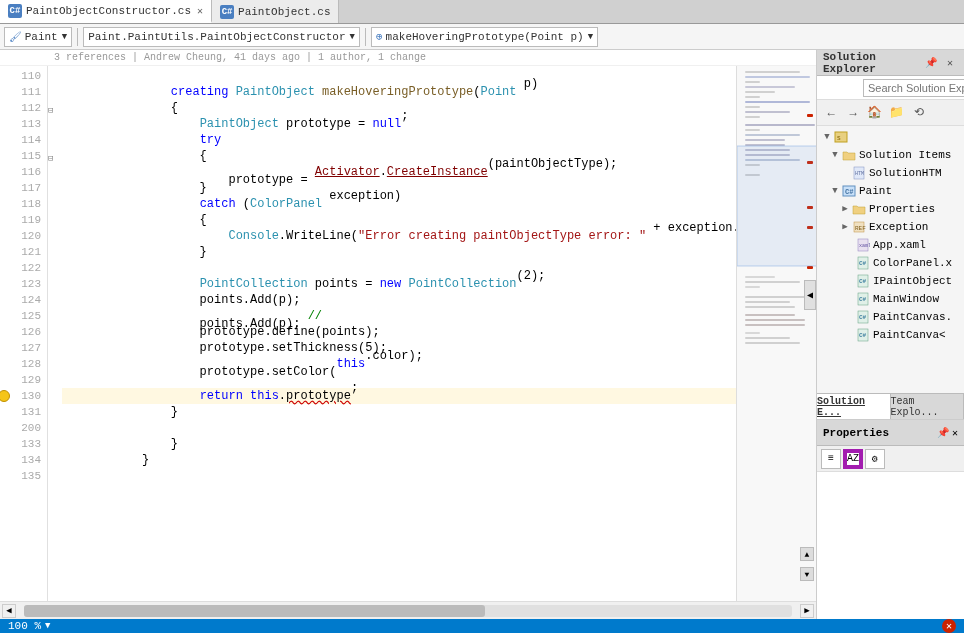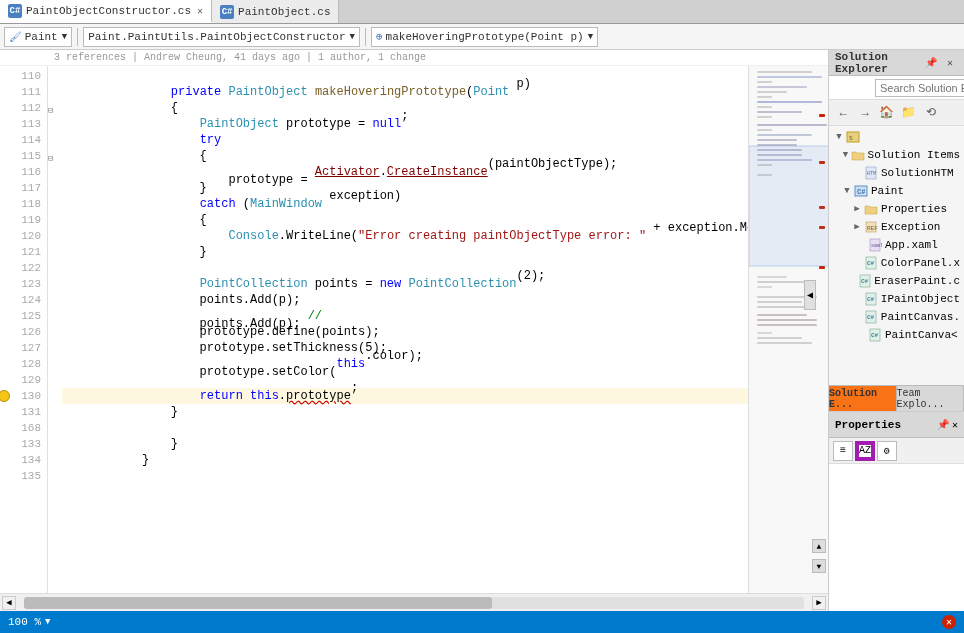--- a/index.html
+++ b/index.html
@@ -35,51 +35,51 @@
     .type { color: #2b91af; }
     .str { color: #a31515; }
     .comment { color: #008000; }
     .method { color: #795e26; }
     .ref { color: #800000; text-decoration: underline; }
 
     
     .minimap { width: 80px; background: #f8f8f8; border-left: 1px solid #ddd; overflow: hidden; position: relative; }
 
     
-    .status-bar { height: 22px; background: #007acc; display: flex; align-items: center; padding: 0 8px; gap: 12px; font-size: 11px; color: white; }
+    .status-bar { height: 14px; background: #007acc; display: flex; align-items: center; padding: 0 8px; gap: 12px; font-size: 11px; color: white; }
     .status-item { display: flex; align-items: center; gap: 4px; }
 
     
     .editor-bottom { height: 18px; background: #f0f0f0; border-top: 1px solid #ddd; display: flex; align-items: center; }
     .scrollbar-h { flex: 1; height: 12px; background: #e0e0e0; margin: 3px 6px; border-radius: 3px; position: relative; }
     .scrollbar-thumb { position: absolute; left: 0; top: 0; width: 60%; height: 100%; background: #bbb; border-radius: 3px; }
 
     
-    .right-panel { width: 136px; display: flex; flex-direction: column; background: #f5f5f5; border-left: 1px solid #ccc; }
+    .right-panel { width: 148px; display: flex; flex-direction: column; background: #f5f5f5; border-left: 1px solid #ccc; }
     .panel-header { height: 26px; background: #d8d8d8; display: flex; align-items: center; padding: 0 6px; font-size: 11px; font-weight: bold; color: #333; gap: 4px; border-bottom: 1px solid #bbb; justify-content: space-between; }
     .panel-header-icons { display: flex; gap: 2px; }
     .panel-icon-btn { width: 16px; height: 16px; display: flex; align-items: center; justify-content: center; font-size: 10px; color: #555; cursor: pointer; }
 
     .solution-search { height: 24px; display: flex; align-items: center; padding: 0 4px; background: white; border-bottom: 1px solid #ddd; }
     .solution-search input { flex: 1; border: 1px solid #bbb; height: 18px; font-size: 11px; padding: 0 4px; margin-left: 42px; }
 
     .solution-toolbar { height: 26px; display: flex; align-items: center; padding: 0 4px; background: #f0f0f0; border-bottom: 1px solid #ddd; gap: 2px; }
     .sol-tb-btn { width: 20px; height: 20px; display: flex; align-items: center; justify-content: center; font-size: 12px; color: #555; cursor: pointer; border: 1px solid transparent; }
 
     .solution-tree { flex: 1; overflow: auto; font-size: 11px; padding: 2px 0; }
     .tree-item { height: 18px; line-height: 18px; display: flex; align-items: center; cursor: pointer; padding-right: 4px; white-space: nowrap; }
     .tree-indent { display: inline-block; }
     .tree-expand { width: 12px; display: inline-flex; align-items: center; justify-content: center; font-size: 9px; color: #666; }
     .tree-icon { width: 16px; height: 14px; display: inline-flex; align-items: center; justify-content: center; font-size: 10px; margin-right: 2px; }
     .tree-label { font-size: 11px; }
 
     
     .panel-tabs { height: 26px; display: flex; background: #d8d8d8; border-top: 1px solid #bbb; }
     .panel-tab { flex: 1; display: flex; align-items: center; justify-content: center; font-size: 10px; cursor: pointer; border-right: 1px solid #bbb; color: #333; }
-    .panel-tab.active { background: #f97316; font-weight: bold; }
+    .panel-tab.active { background: #ffffff; font-weight: bold; text-decoration: underline; }
 
     
     .properties-panel { height: 200px; background: #f5f5f5; border-top: 1px solid #ccc; display: flex; flex-direction: column; }
     .prop-header { height: 26px; background: #d8d8d8; display: flex; align-items: center; padding: 0 6px; font-size: 11px; font-weight: bold; border-bottom: 1px solid #bbb; justify-content: space-between; }
     .prop-toolbar { height: 26px; display: flex; align-items: center; padding: 0 4px; background: #f0f0f0; border-bottom: 1px solid #ddd; gap: 2px; }
 
     
     .squiggly { text-decoration: underline; text-decoration-color: #cc0000; text-decoration-style: wavy; }
 
   </style>
@@ -146,63 +146,63 @@
         <div class="line-number">125</div>
         <div class="line-number">126</div>
         <div class="line-number">127</div>
         <div class="line-number">128</div>
         <div class="line-number">129</div>
         <div class="line-number" style="position:relative;">
           <span style="position:absolute;left:-2px;top:2px;width:12px;height:12px;background:#f5c518;border-radius:50%;border:1px solid #c09000;display:inline-block;"></span>
           130
         </div>
         <div class="line-number">131</div>
-        <div class="line-number">168</div>
+        <div class="line-number">200</div>
         <div class="line-number">133</div>
         <div class="line-number">134</div>
         <div class="line-number">135</div>
       </div>
 
       <div style="width:14px;background:#fff;padding-top:20px;">
         <div style="height:16px;"></div>
         <div style="height:16px;display:flex;align-items:center;">
           <span style="font-size:9px;color:#888;cursor:pointer;">⊟</span>
         </div>
         <div style="height:16px;"></div>
         <div style="height:16px;"></div>
         <div style="height:16px;display:flex;align-items:center;">
           <span style="font-size:9px;color:#888;cursor:pointer;">⊟</span>
         </div>
       </div>
 
       <div class="code-area">
         <div class="code-line">&nbsp;</div>
         <div class="code-line">
-          &nbsp;&nbsp;&nbsp;&nbsp;<span class="kw">private</span>&nbsp;<span class="type">PaintObject</span>&nbsp;<span class="method">makeHoveringPrototype</span>(<span class="type">Point</span>&nbsp;p)
+          &nbsp;&nbsp;&nbsp;&nbsp;<span class="kw">creating</span>&nbsp;<span class="type">PaintObject</span>&nbsp;<span class="method">makeHoveringPrototype</span>(<span class="type">Point</span>&nbsp;p)
         </div>
         <div class="code-line">
           &nbsp;&nbsp;&nbsp;&nbsp;{
         </div>
         <div class="code-line">
           &nbsp;&nbsp;&nbsp;&nbsp;&nbsp;&nbsp;&nbsp;&nbsp;<span class="type">PaintObject</span>&nbsp;prototype&nbsp;=&nbsp;<span class="kw">null</span>;
         </div>
         <div class="code-line">
           &nbsp;&nbsp;&nbsp;&nbsp;&nbsp;&nbsp;&nbsp;&nbsp;<span class="kw">try</span>
         </div>
         <div class="code-line">
           &nbsp;&nbsp;&nbsp;&nbsp;&nbsp;&nbsp;&nbsp;&nbsp;{
         </div>
         <div class="code-line">
           &nbsp;&nbsp;&nbsp;&nbsp;&nbsp;&nbsp;&nbsp;&nbsp;&nbsp;&nbsp;&nbsp;&nbsp;prototype&nbsp;=&nbsp;<span class="ref">Activator</span>.<span class="ref">CreateInstance</span>(paintObjectType);
         </div>
         <div class="code-line">
           &nbsp;&nbsp;&nbsp;&nbsp;&nbsp;&nbsp;&nbsp;&nbsp;}
         </div>
         <div class="code-line">
-          &nbsp;&nbsp;&nbsp;&nbsp;&nbsp;&nbsp;&nbsp;&nbsp;<span class="kw">catch</span>&nbsp;(<span class="type">MainWindow</span>&nbsp;exception)
+          &nbsp;&nbsp;&nbsp;&nbsp;&nbsp;&nbsp;&nbsp;&nbsp;<span class="kw">catch</span>&nbsp;(<span class="type">ColorPanel</span>&nbsp;exception)
         </div>
         <div class="code-line">
           &nbsp;&nbsp;&nbsp;&nbsp;&nbsp;&nbsp;&nbsp;&nbsp;{
         </div>
         <div class="code-line">
           &nbsp;&nbsp;&nbsp;&nbsp;&nbsp;&nbsp;&nbsp;&nbsp;&nbsp;&nbsp;&nbsp;&nbsp;<span class="type">Console</span>.WriteLine(<span class="str">"Error creating paintObjectType error:&nbsp;"</span>&nbsp;+&nbsp;exception.Me
         </div>
         <div class="code-line">
           &nbsp;&nbsp;&nbsp;&nbsp;&nbsp;&nbsp;&nbsp;&nbsp;}
         </div>
@@ -423,44 +423,44 @@
         <span class="tree-expand" style="width:8px;"></span>
         <span class="tree-icon">
           <svg width="14" height="14" viewBox="0 0 14 14">
               <rect x="2" y="1" width="10" height="12" fill="#e0f0e8" stroke="#60a080" stroke-width="0.5"></rect>
               <text x="3" y="9" font-size="6" font-weight="bold" fill="#4080a0">C#</text>
             </svg>
         </span>
         <span class="tree-label">ColorPanel.x</span>
       </div>
 
+
       <div class="tree-item">
         <span class="tree-indent" style="width:30px;"></span>
         <span class="tree-expand" style="width:8px;"></span>
         <span class="tree-icon">
           <svg width="14" height="14" viewBox="0 0 14 14">
               <rect x="2" y="1" width="10" height="12" fill="#e0f0e8" stroke="#60a080" stroke-width="0.5"></rect>
               <text x="3" y="9" font-size="6" font-weight="bold" fill="#4080a0">C#</text>
             </svg>
         </span>
-        <span class="tree-label">EraserPaint.c</span>
+        <span class="tree-label">IPaintObject</span>
       </div>
 
       <div class="tree-item">
         <span class="tree-indent" style="width:30px;"></span>
         <span class="tree-expand" style="width:8px;"></span>
         <span class="tree-icon">
           <svg width="14" height="14" viewBox="0 0 14 14">
               <rect x="2" y="1" width="10" height="12" fill="#e0f0e8" stroke="#60a080" stroke-width="0.5"></rect>
               <text x="3" y="9" font-size="6" font-weight="bold" fill="#4080a0">C#</text>
             </svg>
         </span>
-        <span class="tree-label">IPaintObject</span>
-      </div>
-
+        <span class="tree-label">MainWindow</span>
+      </div>
 
       <div class="tree-item">
         <span class="tree-indent" style="width:30px;"></span>
         <span class="tree-expand" style="width:8px;"></span>
         <span class="tree-icon">
           <svg width="14" height="14" viewBox="0 0 14 14">
               <rect x="2" y="1" width="10" height="12" fill="#e0f0e8" stroke="#60a080" stroke-width="0.5"></rect>
               <text x="3" y="9" font-size="6" font-weight="bold" fill="#4080a0">C#</text>
             </svg>
         </span>

